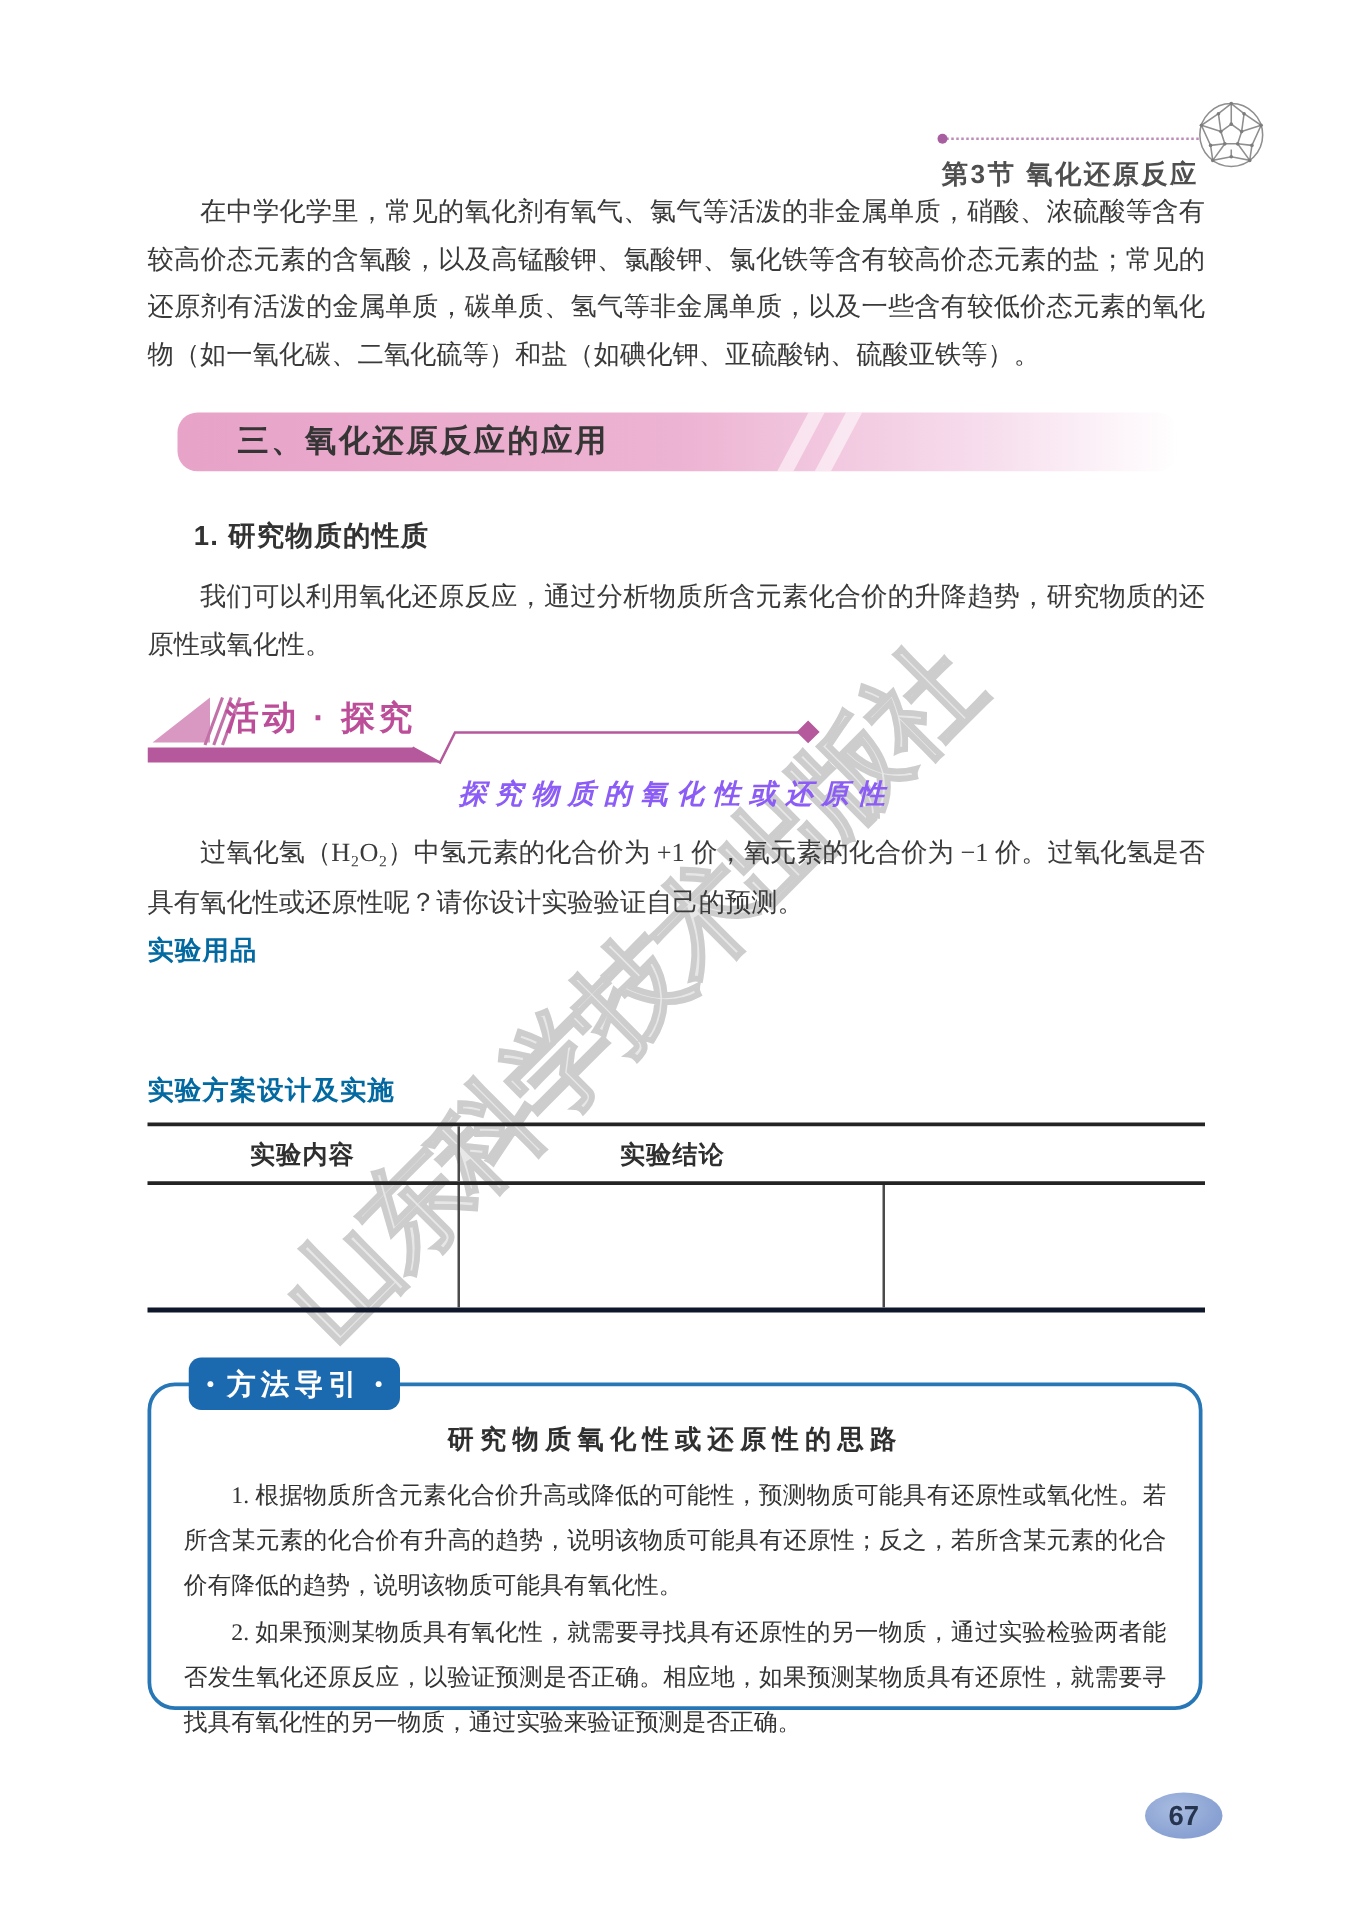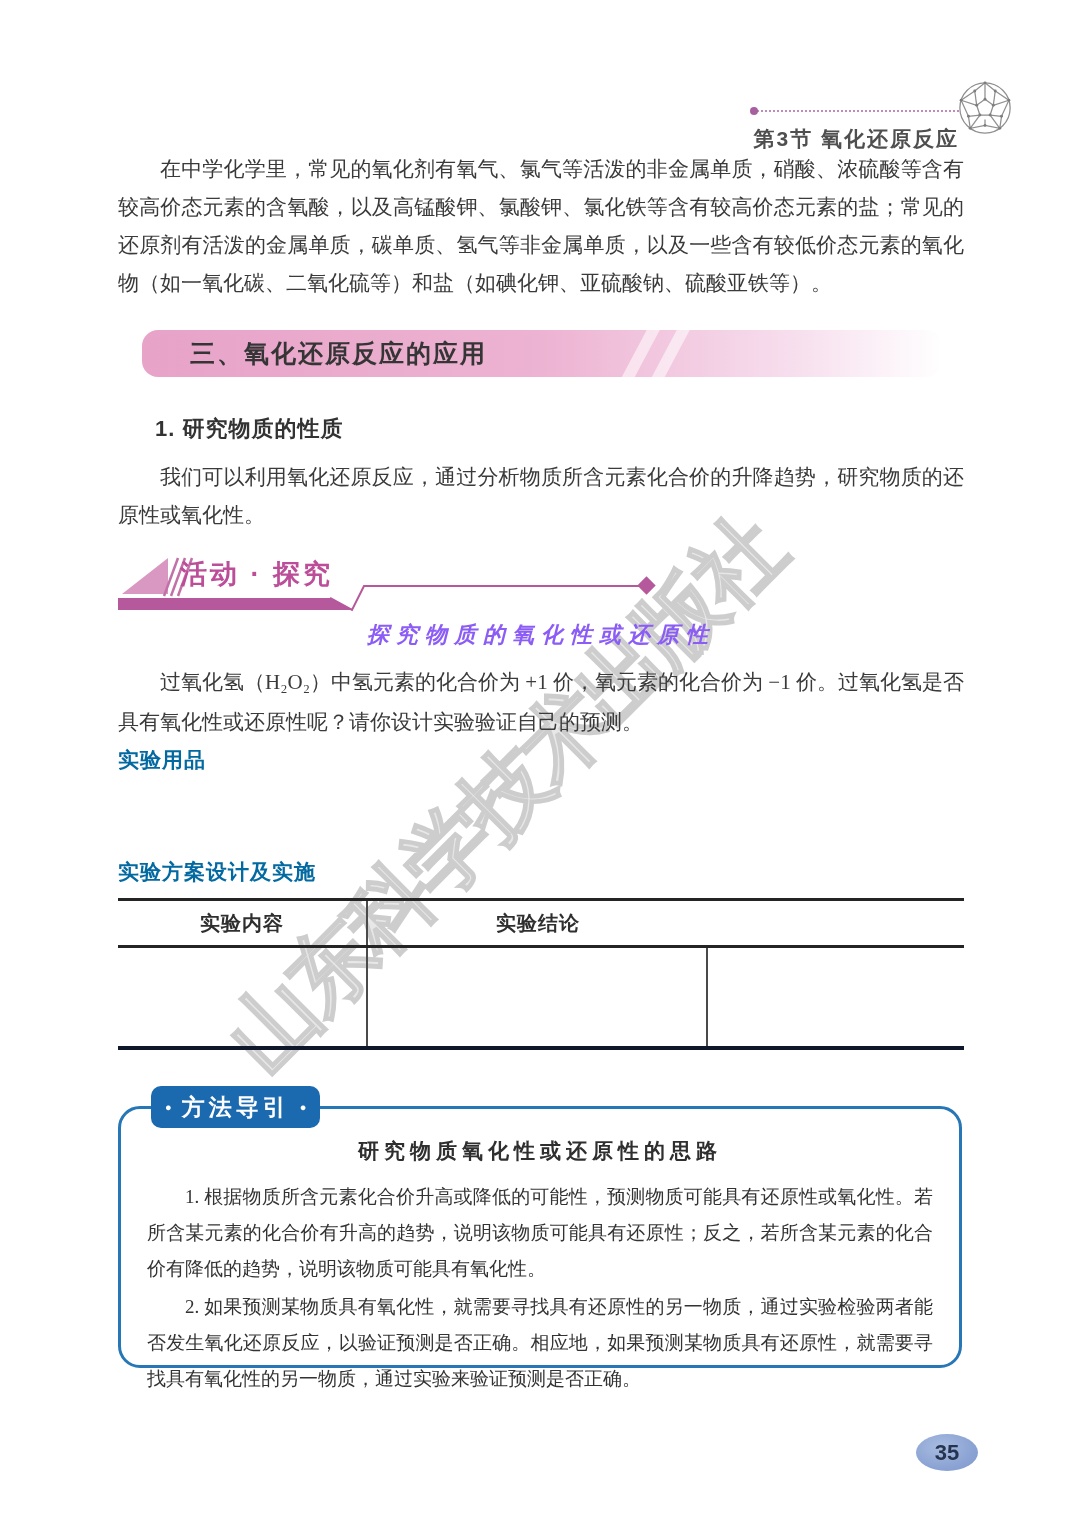--- a/index.html
+++ b/index.html
@@ -229,15 +229,15 @@
     <div class="method-badge">
       <span class="dot">●</span>
       <span>方法导引</span>
       <span class="dot">●</span>
     </div>
     <div class="method-title">研究物质氧化性或还原性的思路</div>
     <div class="method-para">1. 根据物质所含元素化合价升高或降低的可能性，预测物质可能具有还原性或氧化性。若所含某元素的化合价有升高的趋势，说明该物质可能具有还原性；反之，若所含某元素的化合价有降低的趋势，说明该物质可能具有氧化性。</div>
     <div class="method-para">2. 如果预测某物质具有氧化性，就需要寻找具有还原性的另一物质，通过实验检验两者能否发生氧化还原反应，以验证预测是否正确。相应地，如果预测某物质具有还原性，就需要寻找具有氧化性的另一物质，通过实验来验证预测是否正确。</div>
   </div>
 
-  <div class="page-badge">35</div>
+  <div class="page-badge">67</div>
 
 </div>
 
 </body></html>

